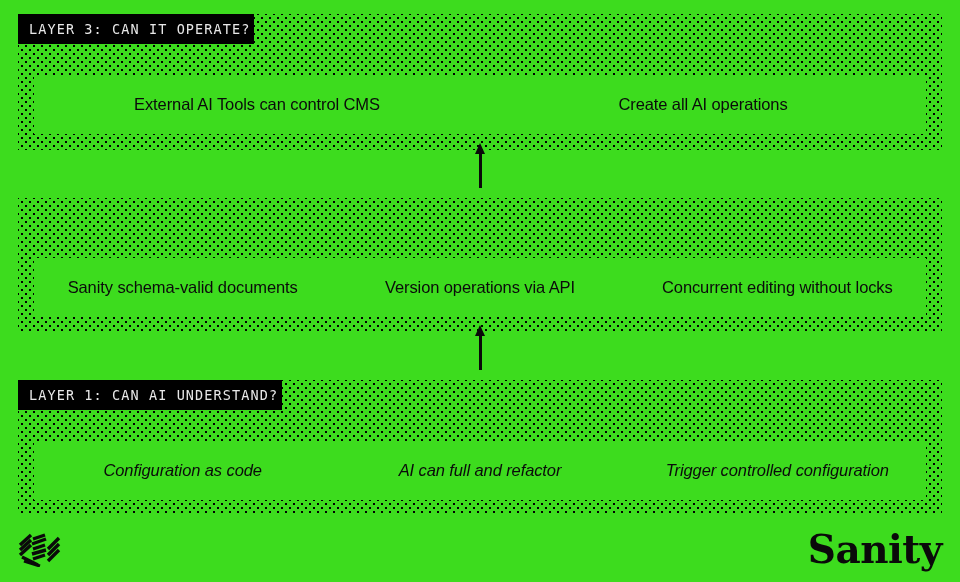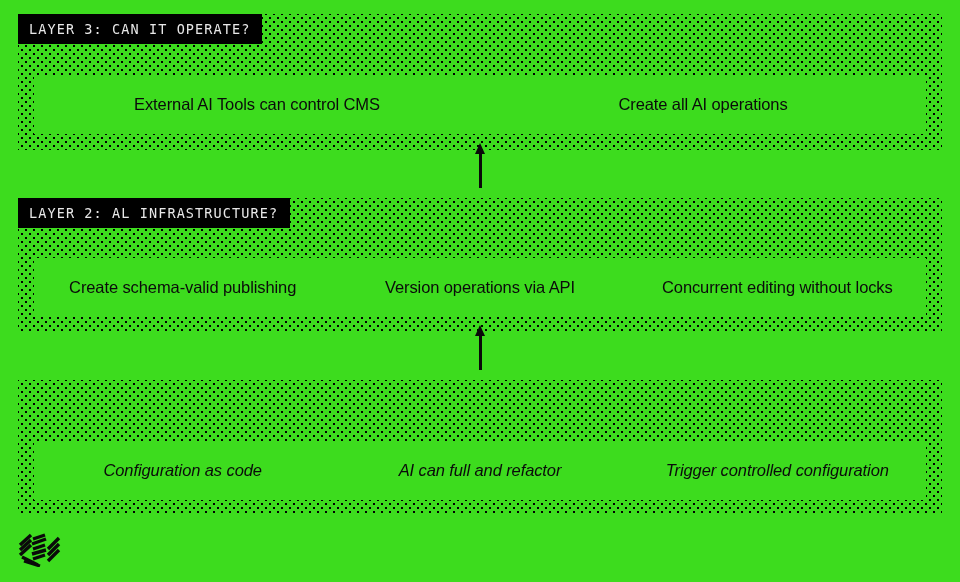--- a/index.html
+++ b/index.html
@@ -38,21 +38,21 @@
   .layer-tag{
     position:absolute;
     top:0;left:0;
     height:30px;
     background:#000;
     color:#e8e8e8;
     font-family:"DejaVu Sans Mono","Liberation Mono",monospace;
     font-size:13.5px;
     letter-spacing:1.1px;
     line-height:30px;
-    padding:0 12px 0 11px;
+    padding:0 4px 0 11px;
     white-space:nowrap;
     box-sizing:border-box;
   }
 
   
   .cards{
     position:absolute;
     left:16px;
     right:16px;
     display:flex;
@@ -140,49 +140,50 @@
       <div class="card">Create all AI operations</div>
     </div>
   </section>
 
   <div class="arrow arrow-1">
     <span class="head"></span>
     <span class="stem"></span>
   </div>
 
   <section class="layer layer-2">
-    <div class="layer-tag">LAYER 2: AL INFRASTRUCTURE?</div>
     <div class="cards">
-      <div class="card">Create schema-valid publishing</div>
+      <div class="card">Sanity schema-valid documents</div>
       <div class="card">Version operations via API</div>
       <div class="card">Concurrent editing without locks</div>
     </div>
   </section>
 
   <div class="arrow arrow-2">
     <span class="head"></span>
     <span class="stem"></span>
   </div>
 
   <section class="layer layer-1">
+    <div class="layer-tag">LAYER 1: CAN AI UNDERSTAND?</div>
     <div class="cards">
       <div class="card">Configuration as code</div>
       <div class="card">AI can full and refactor</div>
       <div class="card">Trigger controlled configuration</div>
     </div>
   </section>
 
   <footer class="footer">
     <span class="brand-mark">
       <svg viewBox="0 0 44 34" width="44" height="34" aria-hidden="true">
         <g fill="none" stroke="#0a0a0a" stroke-width="3.4" stroke-linecap="butt">
           <path d="M2 12 L13 2 M2 17 L13 7 M2 22 L13 12"></path>
           <path d="M15 6 L27 2 M14 11 L28 6 M15 16 L27 12 M14 21 L28 17 M15 26 L27 22"></path>
           <path d="M30 16 L41 5 M30 22 L41 11 M30 28 L41 17"></path>
         </g>
         <g fill="none" stroke="#0a0a0a" stroke-width="3.2" stroke-linecap="butt">
           <path d="M4 24 L20 32 M6 28 L22 33"></path>
         </g>
       </svg>
     </span>
+    <span class="wordmark">Sanity</span>
   </footer>
 
 </div>
 
 </body></html>

